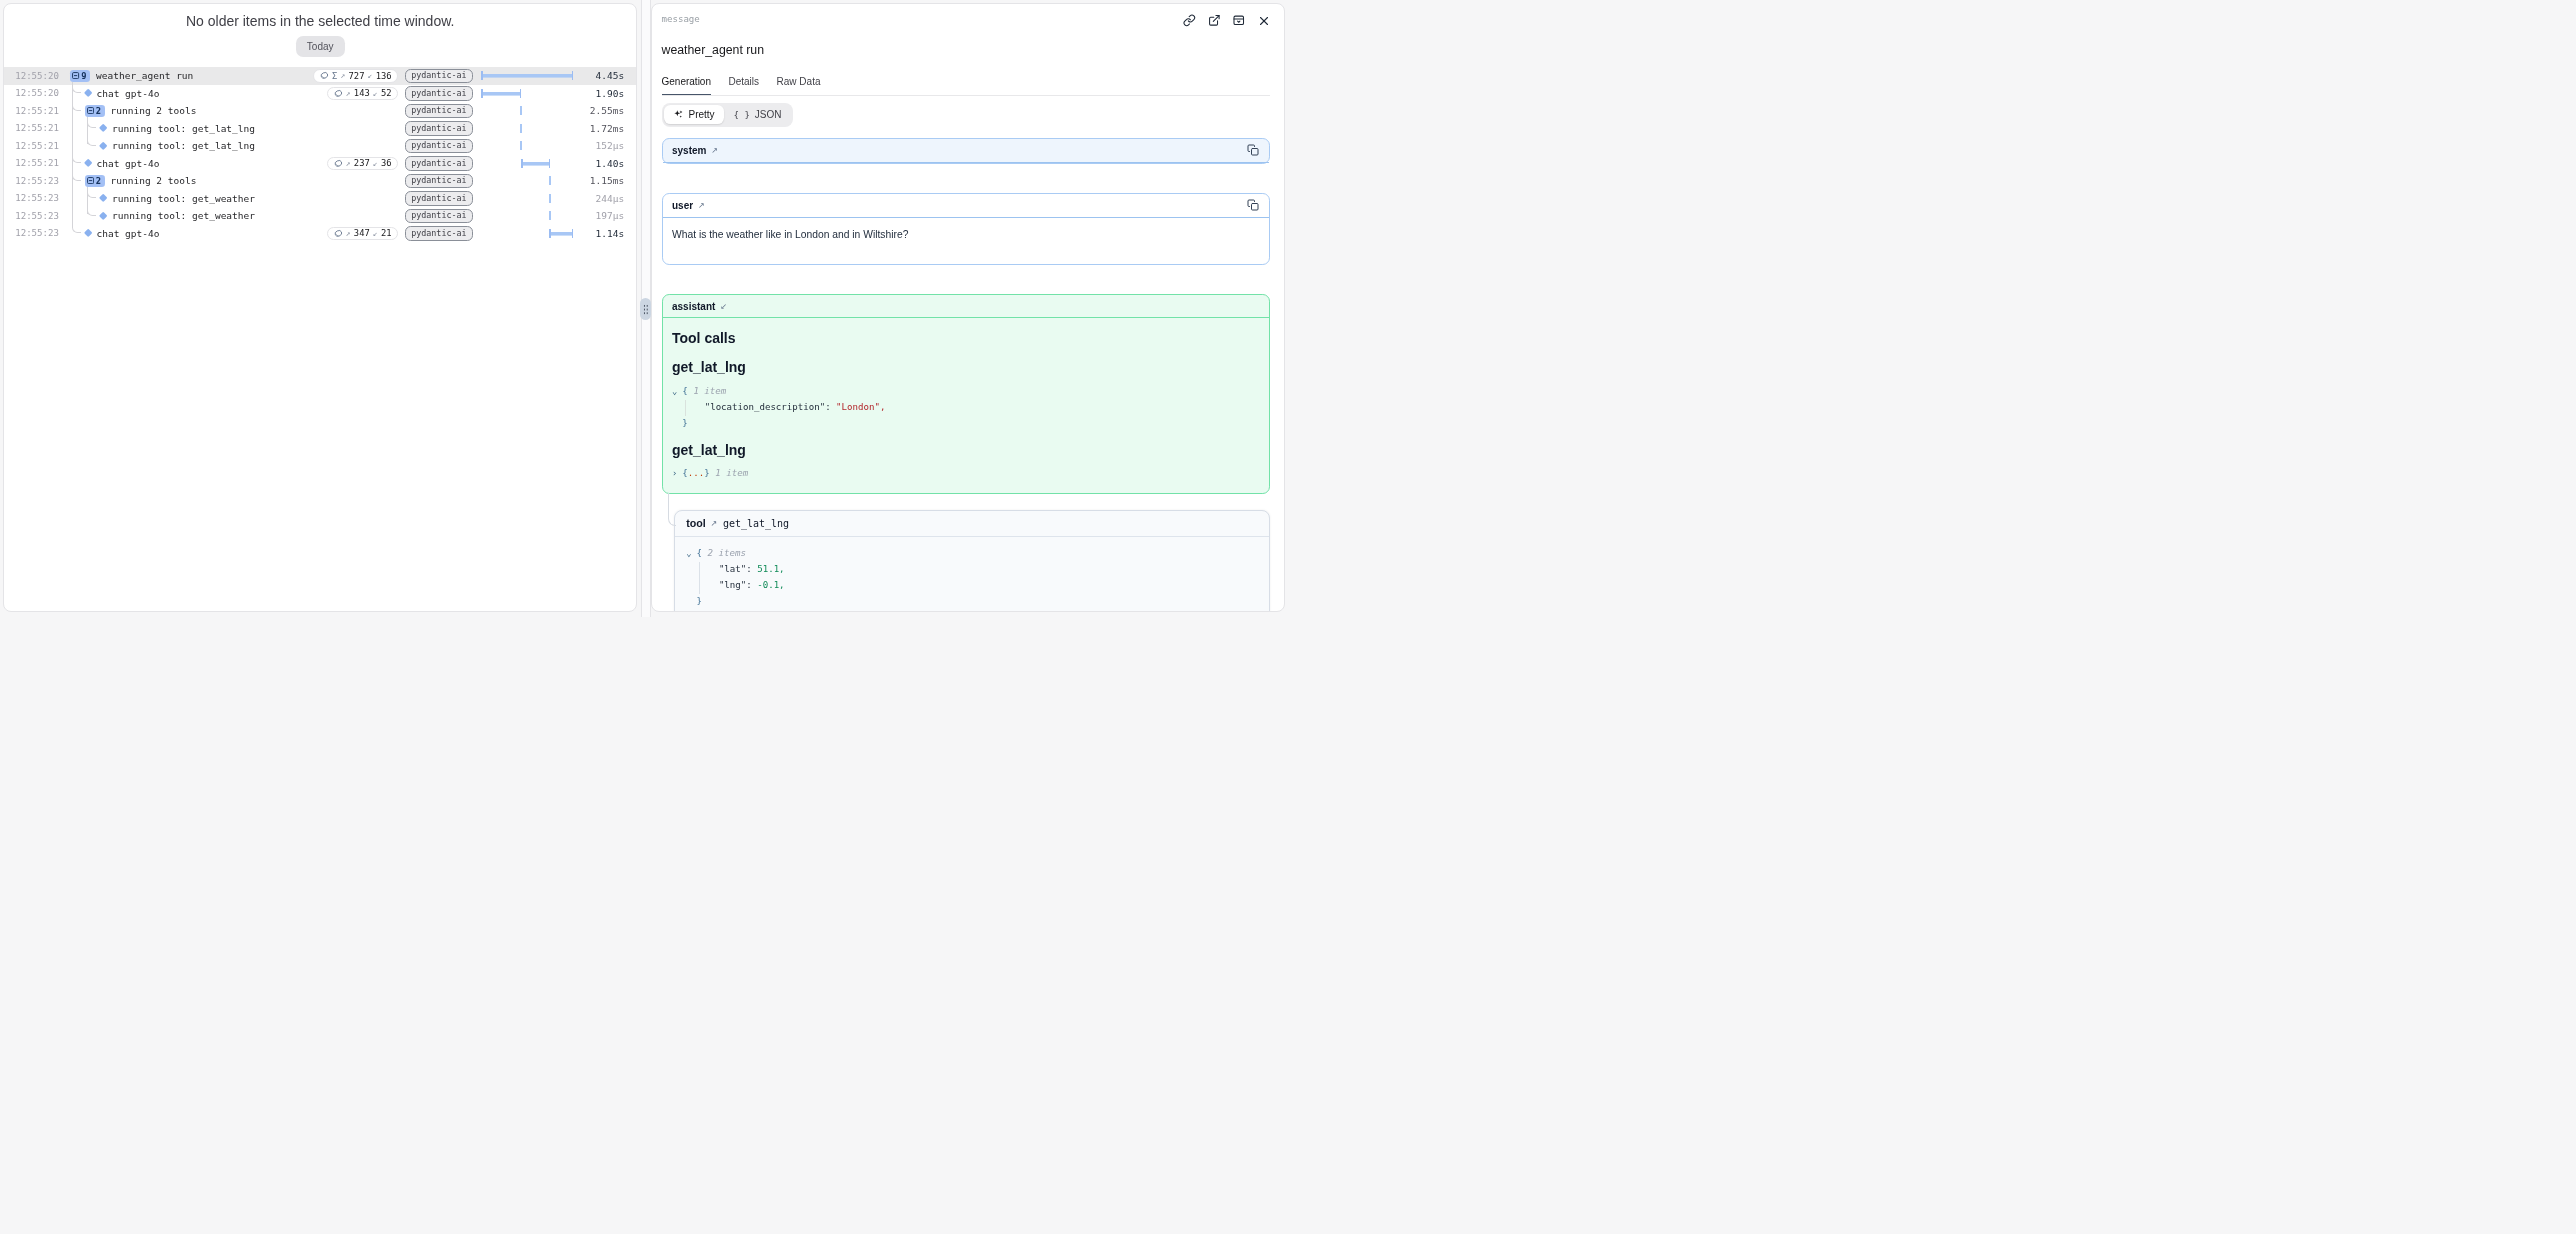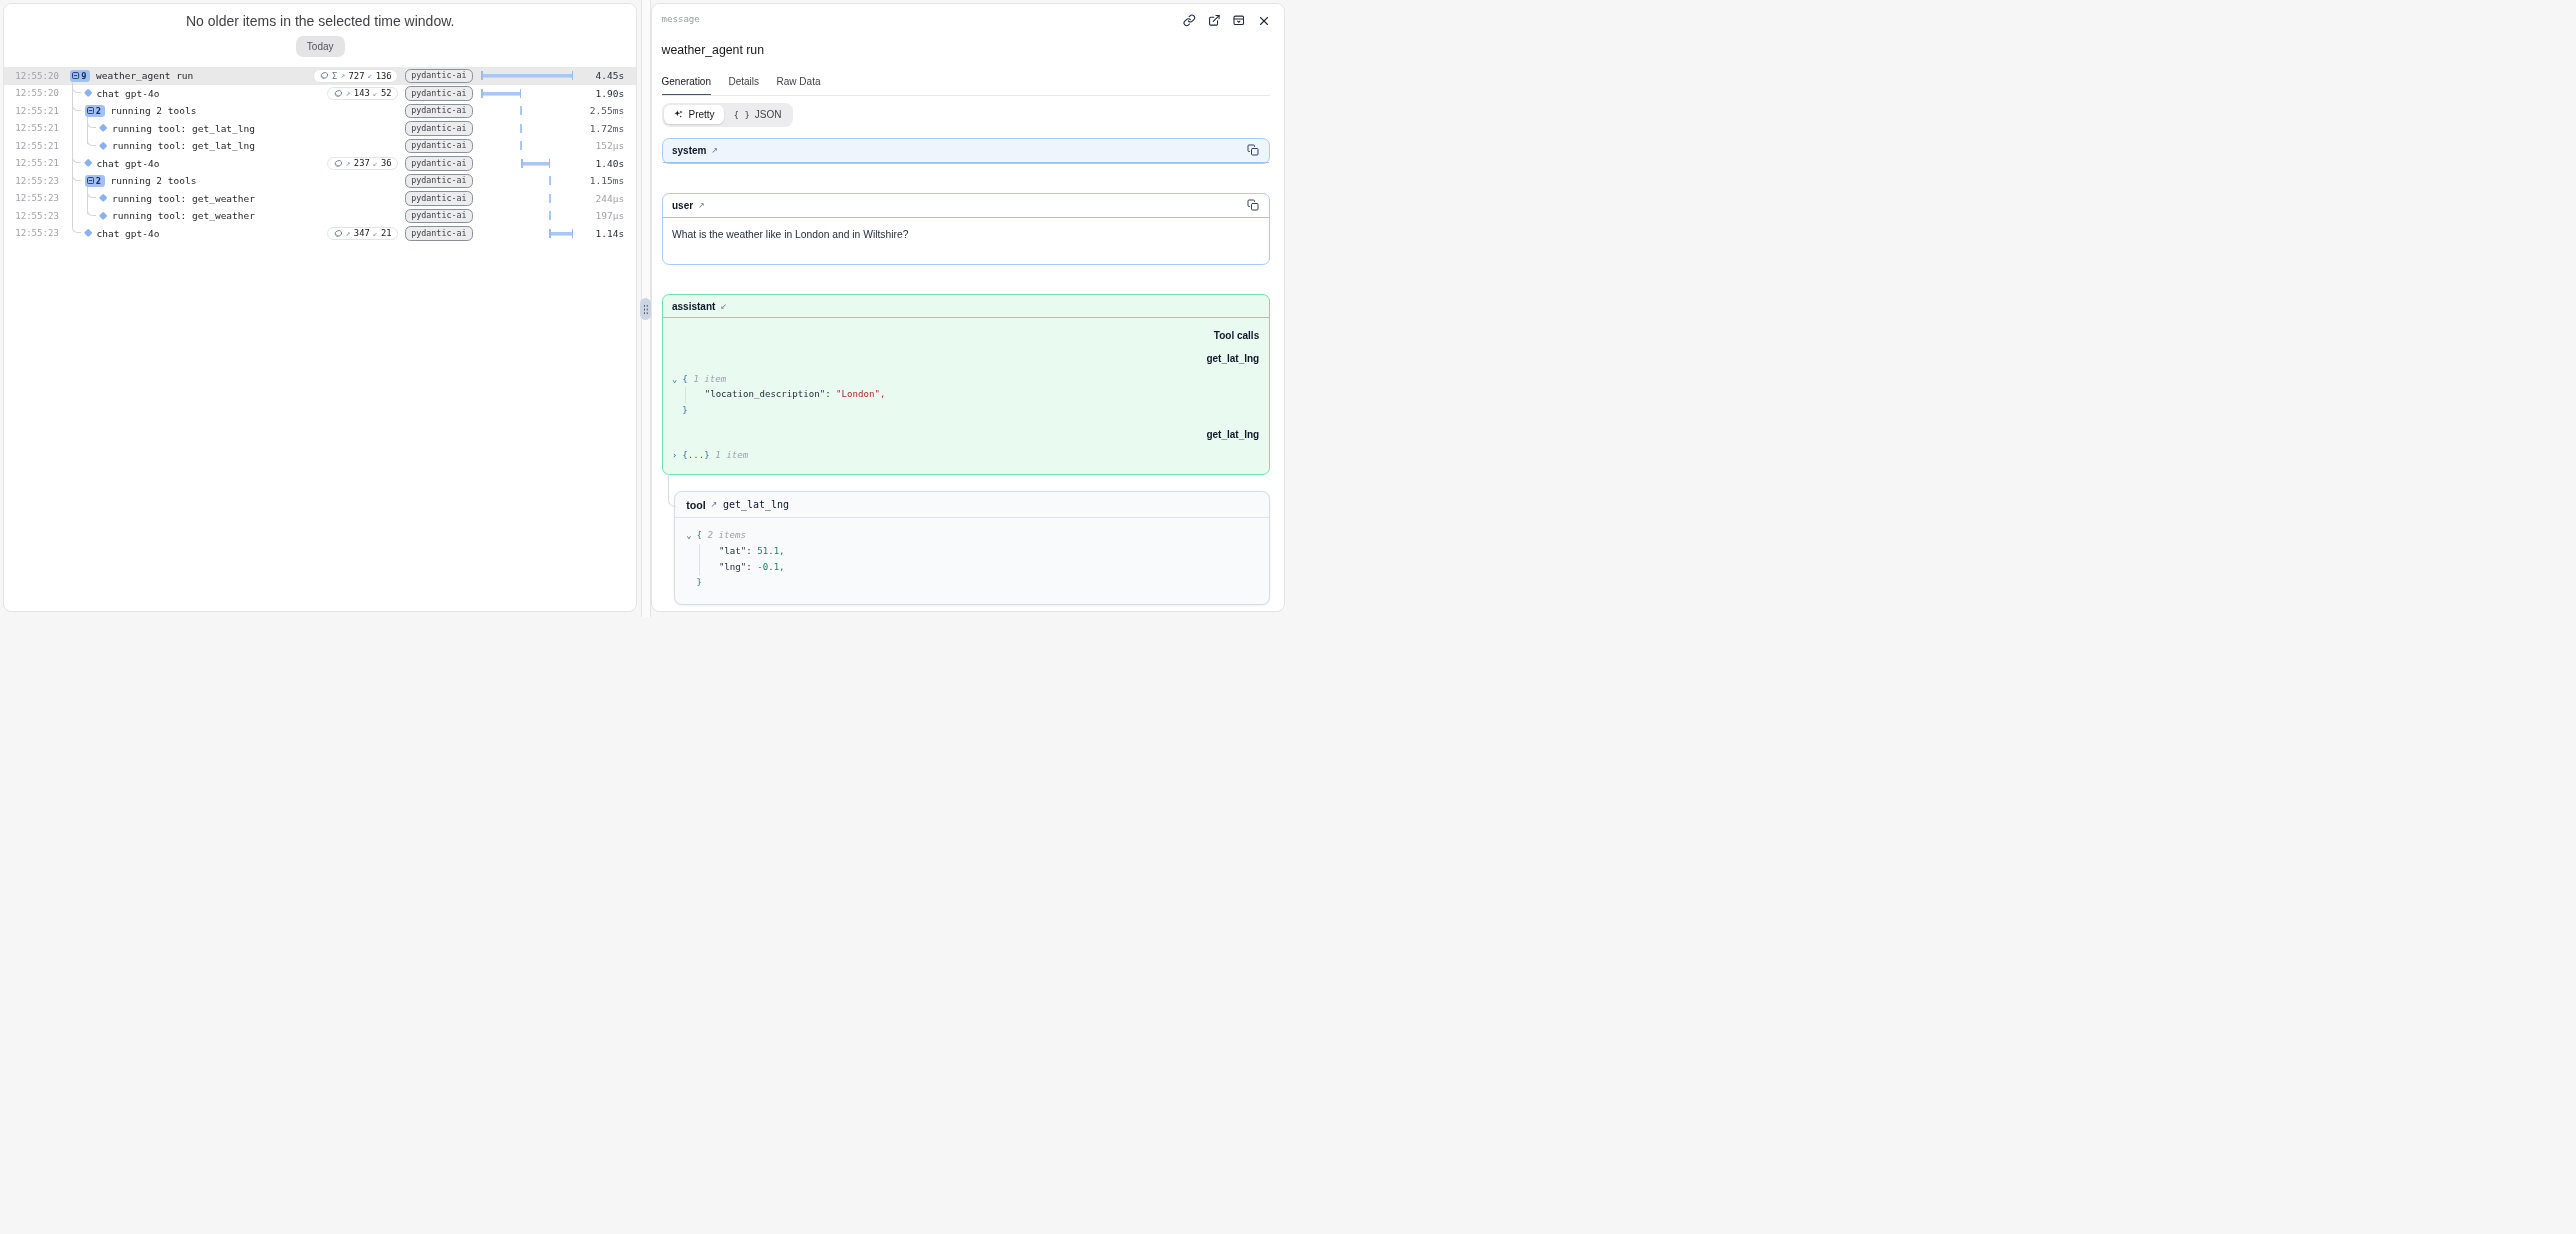--- a/index.html
+++ b/index.html
@@ -69,21 +69,21 @@
   .msg-body { font-size:10.3px; color:#1d2939; line-height:1.55; padding:9.5px 9.5px 11px; }
   .msg.system { background:#eef5fd; border:0.8px solid #a9cbf4; }
   .msg.system .msg-head { border-bottom:1.2px solid #9cc3f0; }
   .msg.user { background:#fff; border:0.8px solid #a9cbf4; }
   .msg.user .msg-head { border-bottom:1.2px solid #9cc3f0; }
   .msg.user .msg-body { padding-bottom:20.7px; }
   .msg.assistant { background:#e9fbf1; border:0.8px solid #72e2a8; }
   .msg.assistant .msg-head { border-bottom:1.2px solid #72e2a8; }
   .codeb { font-family:"DejaVu Sans Mono", monospace; font-size:9.4px; color:#334155; }
 
-  .bold-sub { font-size:10px; font-weight:bold; color:#101828;text-align:right; }
+  .bold-sub { font-size:14px; font-weight:bold; color:#101828; }
   .mt10 { margin-top:8px; } .mt6 { margin-top:4.8px; }
   .jsonline { font-family:"DejaVu Sans Mono", monospace; font-size:9.1px; line-height:1.75; display:flex; align-items:baseline; white-space:pre; }
   .jv-chev { color:#2f5d7e; width:10.3px; display:inline-block; cursor:pointer; font-size:8.8px; }
   .jv-brace { color:#3e6f94; }
   .jv-items { color:#9ca3af; font-style:italic; margin-left:5.6px; }
   .jv-key { color:#1f2937; }
   .jv-str { color:#b3282d; }
   .jv-num { color:#0f8a57; }
   .jv-dots { color:#c2410c; }
   .jv-children { border-left:0.8px solid #d9e2dd; margin-left:12.7px; padding-left:19px; }

